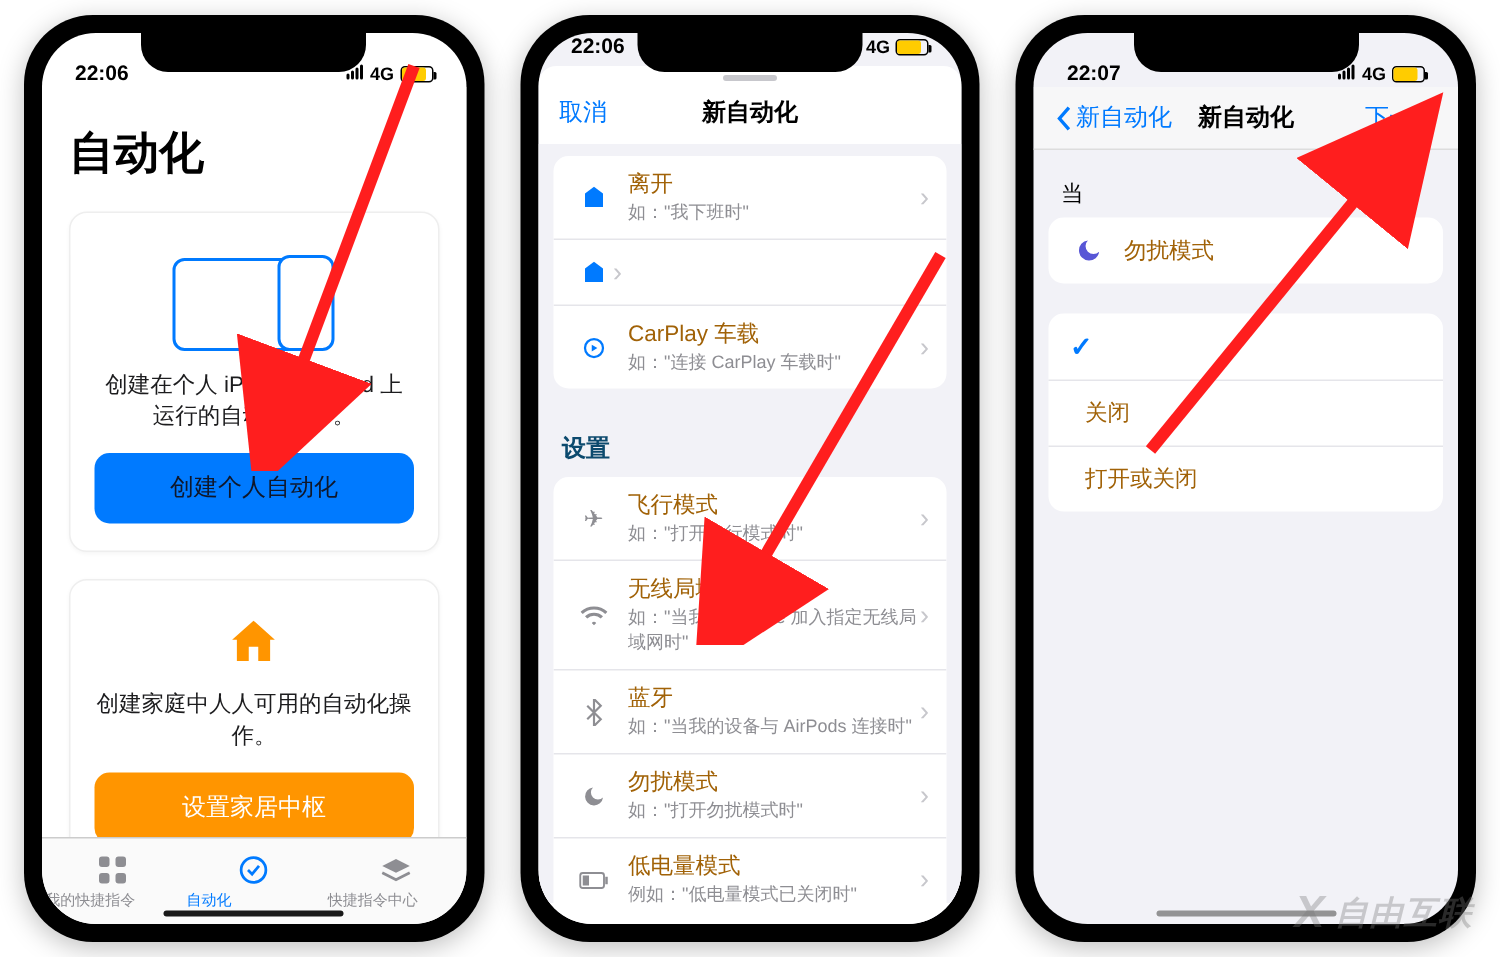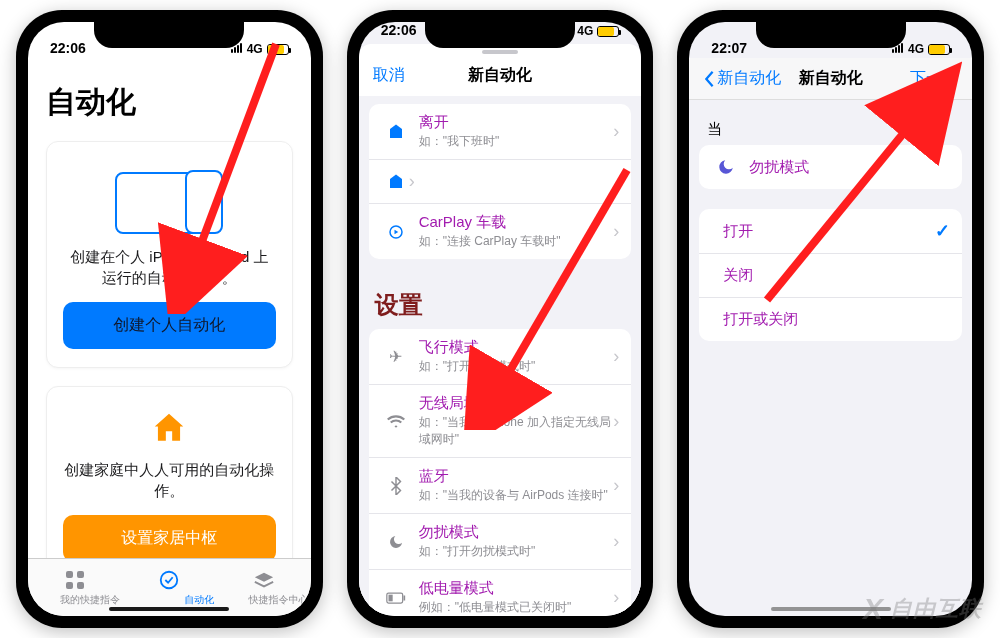--- a/index.html
+++ b/index.html
@@ -53,36 +53,36 @@
     display:block; width:100%; padding:13px 0; border-radius:10px; font-size:16px;
     font-weight:500; margin-top:14px; border:none; cursor:pointer;
   }
   .btn-blue { background:#007aff; color:#0f172a; }
   .btn-orange { background:#ff9500; color:#fff; }
   .home-icon { width:38px; height:38px; margin:4px auto 0; }
   .tab-bar {
     height:58px; border-top:.5px solid #ccc; background:#fafafa;
     display:flex; justify-content:space-around; align-items:center; font-size:10px; color:#8e8e93;
   }
-  .tab { text-align:right; width:90px;}
+  .tab { text-align:left; width:90px;}
   .tab.active { color:#007aff; }
   .tab-icon { height:22px; display:flex; justify-content:center; align-items:center; margin-bottom:2px;}
   .home-ind { position:absolute; bottom:5px; left:50%; transform:translateX(-50%); width:120px; height:4px; background:#000; border-radius:3px; opacity:.9;}
   .home-ind.light{ background:#888;}
   
-  .section-label { font-size:24px; font-weight:600; padding:16px 16px 8px; color:#7f1d1d;}
+  .section-label { font-size:16px; font-weight:600; padding:16px 16px 8px; color:#0c4a6e;}
   .group { background:#fff; border-radius:10px; margin:0 10px 14px; overflow:hidden; }
   .row {
     display:flex; align-items:center; padding:9px 12px 9px 14px; position:relative; min-height:44px;
   }
   .row + .row { border-top:.5px solid #e5e5ea; }
   .row-icon { width:26px; display:flex; justify-content:center; color:#007aff; font-size:16px;}
   .row-icon.gray{ color:#8e8e93;}
   .row-body { flex:1; padding-left:10px; }
-  .row-title { font-size:15px; color:#a21caf; }
+  .row-title { font-size:15px; color:#a16207; }
   .row-sub { font-size:12px; color:#8e8e93; margin-top:1px;}
   .chev { color:#c7c7cc; font-size:18px; }
   .check { color:#007aff; font-size:18px; font-weight:600;}
   
   .p3 .content { padding-top:6px;}
   .p3 .group3 { background:#fff; border-radius:10px; margin:0 10px 20px; }
   .hdr-small { font-size:15px; padding:14px 18px 6px; color:#000;}
   
   .arrow { position:absolute; pointer-events:none; z-index:60;}
   
@@ -344,23 +344,20 @@
                   <path d="M21 13A9 9 0 1111 3a7 7 0 0010 10z" fill="#5856d6"></path>
                 </svg>
             </span>
             <div class="row-body">
                 <div class="row-title">勿扰模式</div>
               </div>
           </div>
         </div>
         <div class="group3">
           <div class="row">
-            <div class="row-body">
-                <div class="row-title">打开</div>
-              </div>
             <span class="check">✓</span>
           </div>
           <div class="row">
             <div class="row-body">
                 <div class="row-title">关闭</div>
               </div>
           </div>
           <div class="row">
             <div class="row-body">
                 <div class="row-title">打开或关闭</div>

